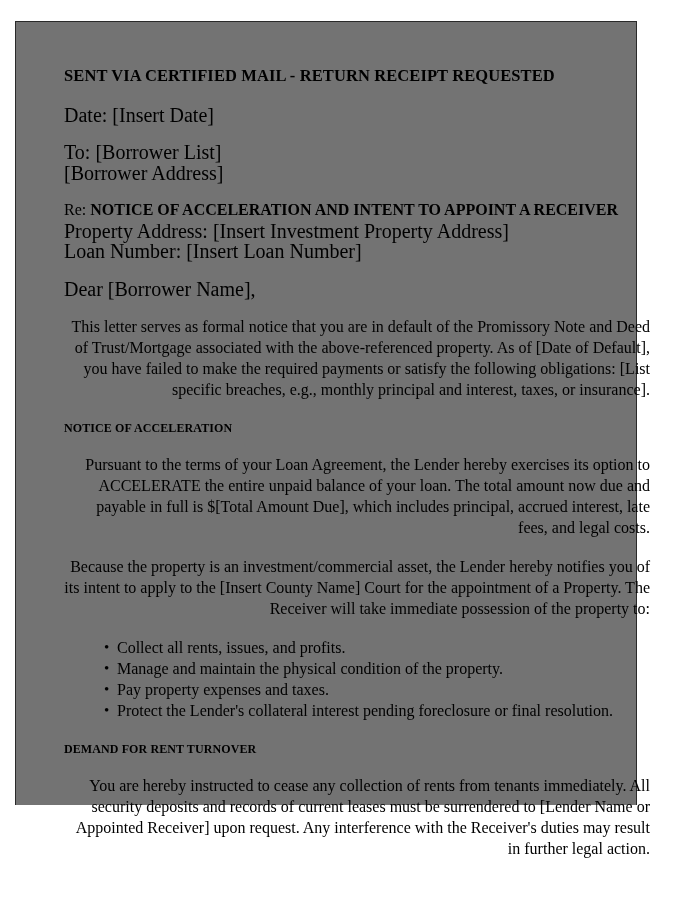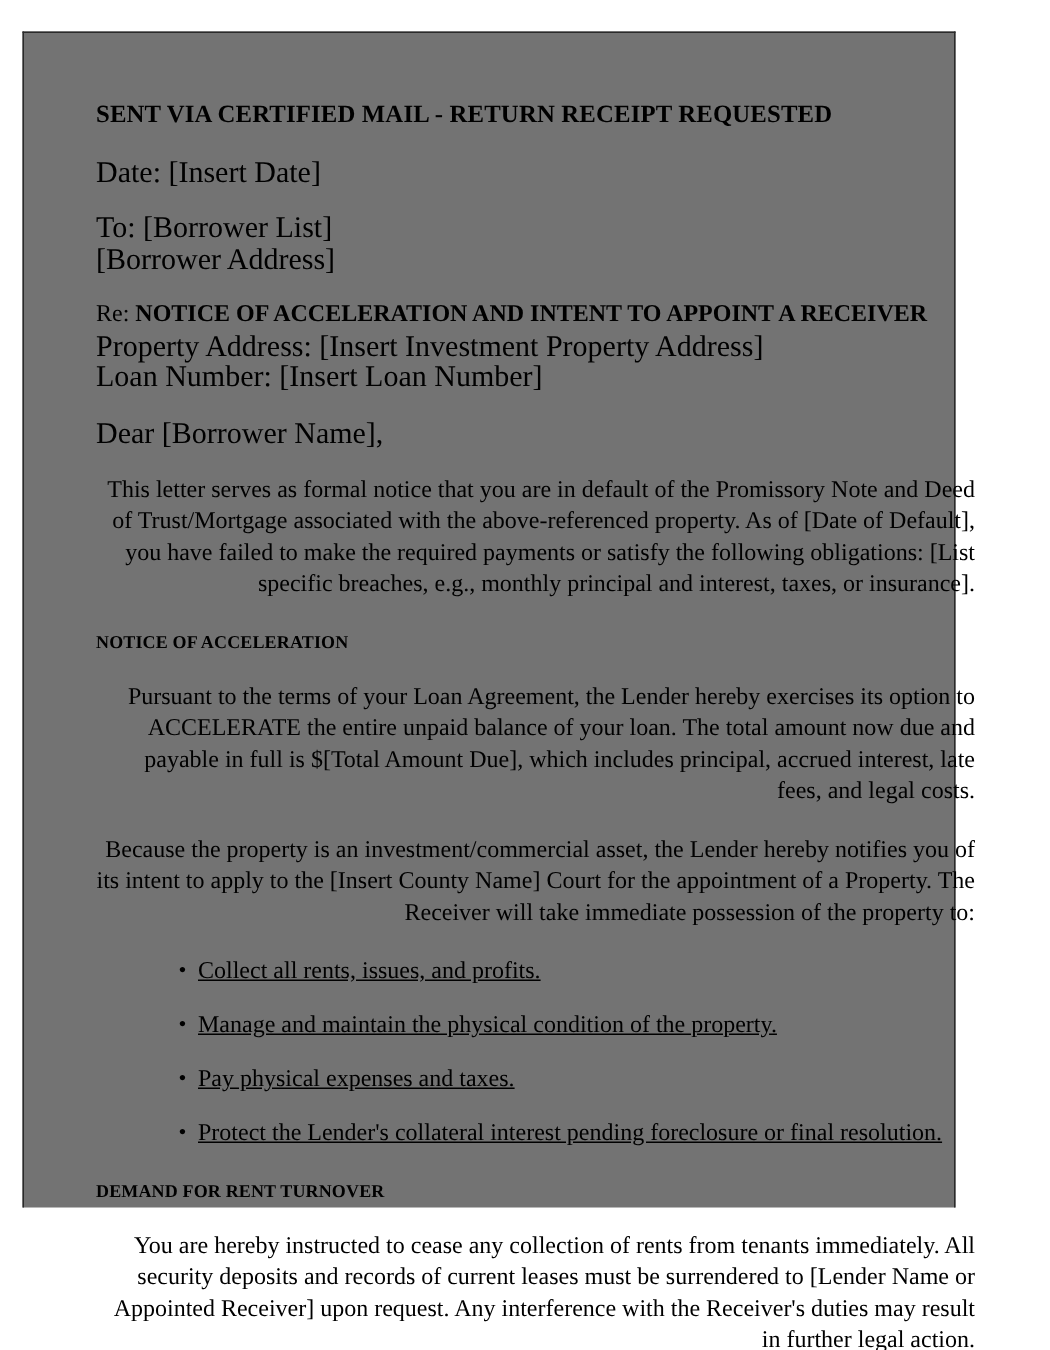--- a/index.html
+++ b/index.html
@@ -83,22 +83,21 @@
   .bullet-list {
     margin: 0 0 18px 0;
     padding: 0 0 0 40px;
     list-style: none;
   }
   .bullet-list li {
     font-size: 16px;
     line-height: 21px;
     position: relative;
     padding-left: 13px;
-    margin: 15px;
-    text-decoration: underline;
+    margin: 0;
   }
   .bullet-list li::before {
     content: "\2022";
     position: absolute;
     left: 0;
     top: -0.5px;
     font-size: 15px;
   }
 
   b, strong { font-weight: normal; }
@@ -135,21 +134,21 @@
     <div>
       <div class="section-heading">NOTICE OF ACCELERATION</div>
       <p class="para"><span>Pursuant to the terms of your Loan Agreement, the Lender hereby exercises its option to </span><b>ACCELERATE</b><span> the entire unpaid balance of your loan. The total amount now due and payable in full is $[Total Amount Due], which includes principal, accrued interest, late fees, and legal costs.</span></p>
     </div>
 
     <div>
       <p class="para"><span>Because the property is an investment/commercial asset, the Lender hereby notifies you of its intent to apply to the [Insert County Name] Court for the appointment of a </span><b>Property</b><span>. The Receiver will take immediate possession of the property to:</span></p>
       <ul class="bullet-list">
         <li>Collect all rents, issues, and profits.</li>
         <li>Manage and maintain the physical condition of the property.</li>
-        <li>Pay physical expenses and taxes.</li>
+        <li>Pay property expenses and taxes.</li>
         <li>Protect the Lender's collateral interest pending foreclosure or final resolution.</li>
       </ul>
     </div>
 
     <div>
       <div class="section-heading">DEMAND FOR RENT TURNOVER</div>
       <p class="para">You are hereby instructed to cease any collection of rents from tenants immediately. All security deposits and records of current leases must be surrendered to [Lender Name or Appointed Receiver] upon request. Any interference with the Receiver's duties may result in further legal action.</p>
     </div>
 
   </div>

